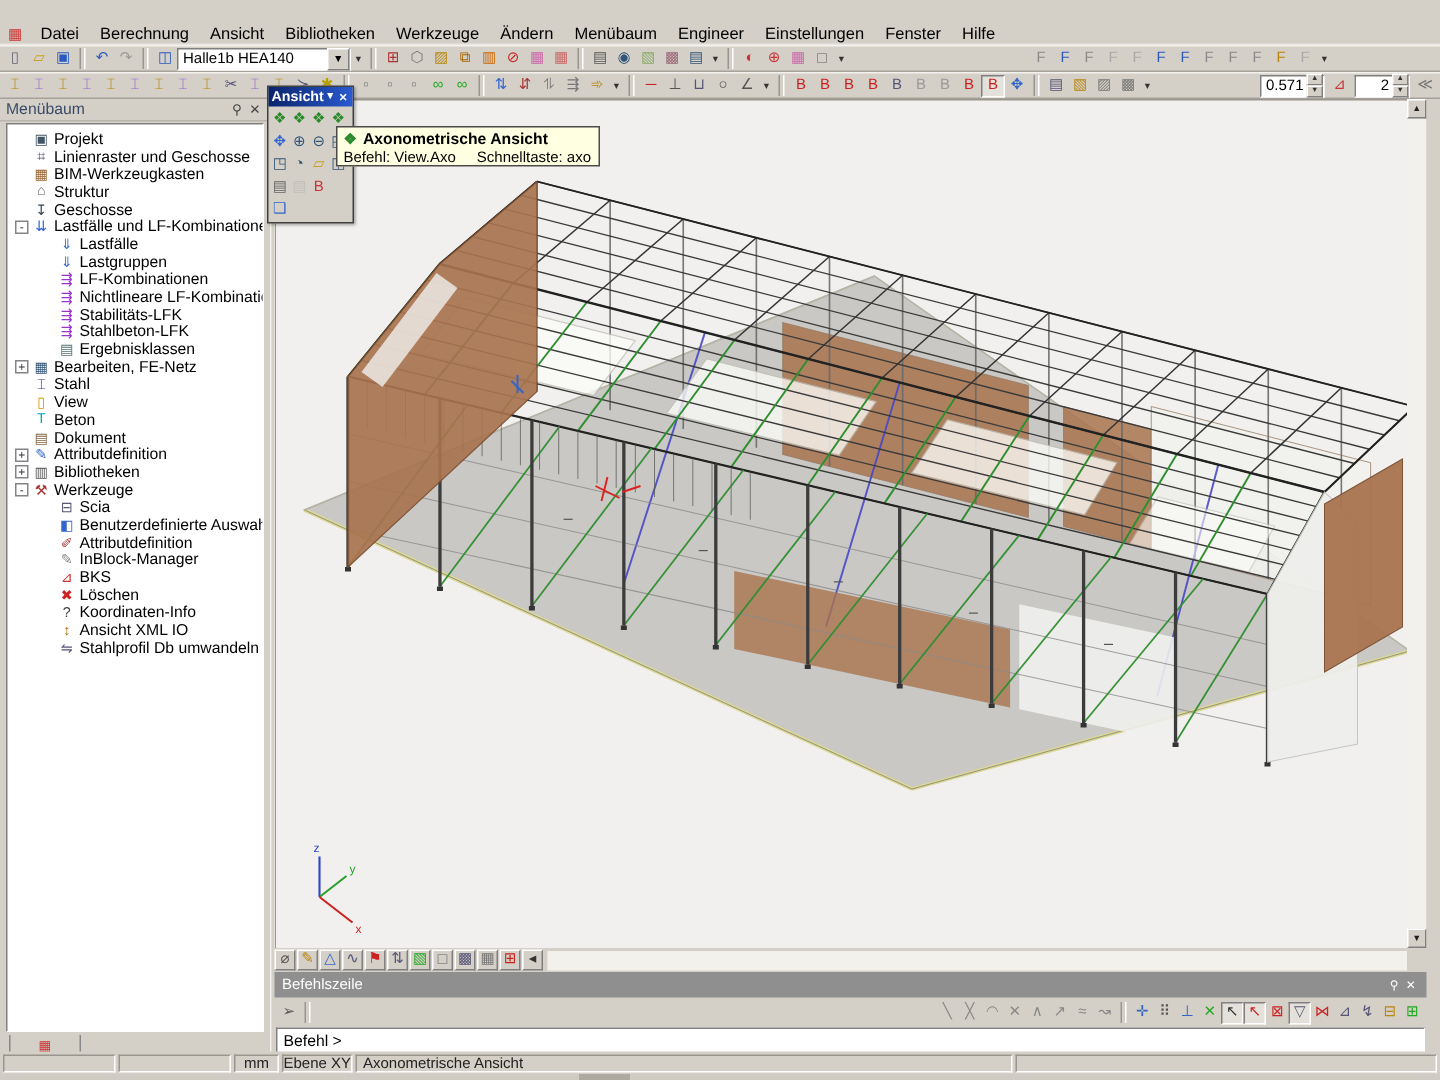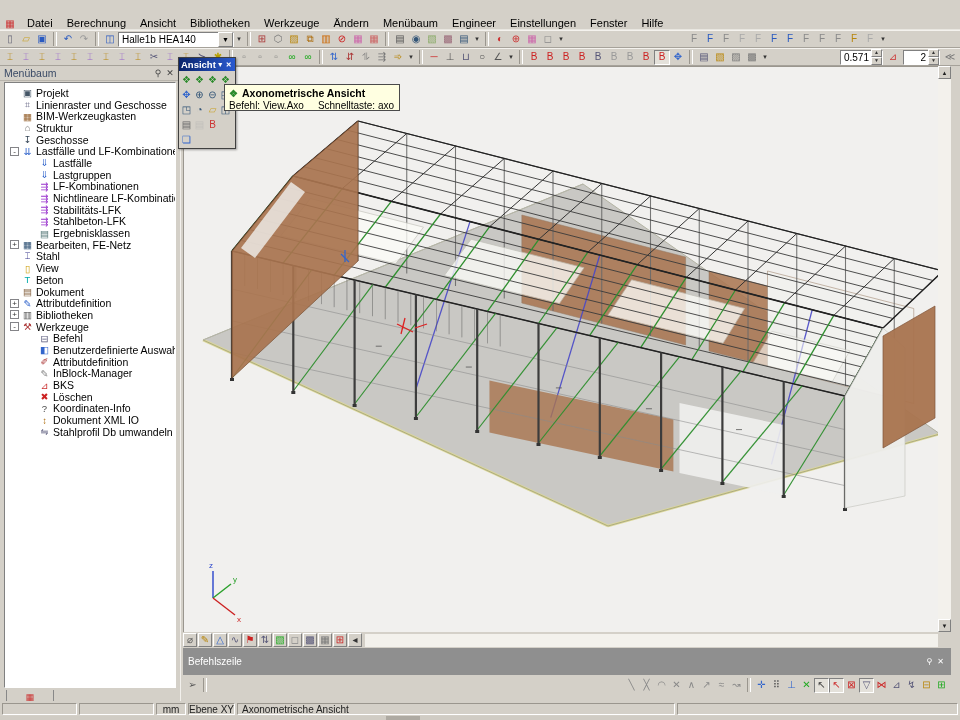--- a/index.html
+++ b/index.html
@@ -77,21 +77,21 @@
   #ansicht .grid{padding:1px;}
   #ansicht .row{display:flex;}
   #ansicht .tbtn{width:13px;height:15px;}
   
   #tooltip{position:absolute;left:224px;top:84px;width:176px;height:27px;background:#ffffe1;
     border:1px solid #4a4a4a;z-index:50;font-size:10px;color:#000;padding:2px 4px;box-sizing:border-box;}
   #tooltip .l1{display:flex;align-items:center;gap:4px;font-weight:bold;font-size:10.5px;}
   #tooltip .l2{display:flex;gap:14px;margin-top:1px;}
   
   #cmdpanel{position:absolute;left:183px;top:648px;width:768px;height:53px;background:#d4d0c8;}
-  #cmd-head{height:27px;background:#8f8f8f;color:#fff;font-size:10px;display:flex;align-items:center;padding:0 5px;}
+  #cmd-head{height:17px;background:#8f8f8f;color:#fff;font-size:10px;display:flex;align-items:center;padding:0 5px;}
   #cmd-head .t{flex:1;}
   #cmd-head .hbtn{width:11px;text-align:center;font-size:8px;color:#fff;}
   #cmd-icons{height:20px;display:flex;align-items:center;padding:0 2px;}
   #cmd-icons .tbtn{width:15px;height:15px;}
   #cmd-input{height:15px;margin:0 1px;background:#fff;border:1px solid;border-color:#808080 #fff #fff #808080;
     font-size:10.5px;display:flex;align-items:center;padding-left:4px;}
   
   #statusbar{position:absolute;left:0;top:701px;width:960px;height:15px;background:#d4d0c8;
     display:flex;align-items:center;padding:1px 2px 0 2px;box-sizing:border-box;gap:2px;}
   .scell{height:12px;border:1px solid;border-color:#9a968e #fff #fff #9a968e;font-size:10px;
@@ -512,21 +512,21 @@
           <span>Bibliotheken</span>
         </div>
         <div class="titem" style="padding-left: 5px;">
           <div class="expbox">-</div>
           <span class="ticon" style="color: rgb(170, 51, 51);">⚒</span>
           <span>Werkzeuge</span>
         </div>
         <div class="titem" style="padding-left: 22px;">
           <div class="expsp"></div>
           <span class="ticon" style="color: rgb(85, 85, 119);">⊟</span>
-          <span>Befehl</span>
+          <span>Scia</span>
         </div>
         <div class="titem" style="padding-left: 22px;">
           <div class="expsp"></div>
           <span class="ticon" style="color: rgb(51, 102, 204);">◧</span>
           <span>Benutzerdefinierte Auswahl</span>
         </div>
         <div class="titem" style="padding-left: 22px;">
           <div class="expsp"></div>
           <span class="ticon" style="color: rgb(170, 51, 51);">✐</span>
           <span>Attributdefinition</span>
@@ -547,21 +547,21 @@
           <span>Löschen</span>
         </div>
         <div class="titem" style="padding-left: 22px;">
           <div class="expsp"></div>
           <span class="ticon" style="color: rgb(68, 68, 68);">?</span>
           <span>Koordinaten-Info</span>
         </div>
         <div class="titem" style="padding-left: 22px;">
           <div class="expsp"></div>
           <span class="ticon" style="color: rgb(170, 102, 0);">↕</span>
-          <span>Dokument XML IO</span>
+          <span>Ansicht XML IO</span>
         </div>
         <div class="titem" style="padding-left: 22px;">
           <div class="expsp"></div>
           <span class="ticon" style="color: rgb(85, 85, 119);">⇋</span>
           <span>Stahlprofil Db umwandeln</span>
         </div>
       </div>
     <div id="sb-tab">
       <span style="color:#c33">▦</span>
     </div>
@@ -851,20 +851,23 @@
         <div class="tbtn">
           <span class="glyph" style="color: rgb(85, 85, 119);">↯</span>
         </div>
         <div class="tbtn">
           <span class="glyph" style="color: rgb(184, 134, 11);">⊟</span>
         </div>
         <div class="tbtn">
           <span class="glyph" style="color: rgb(34, 170, 34);">⊞</span>
         </div>
       </div>
+    <div id="cmd-input">
+      <span>Befehl &gt;</span>
+    </div>
   </div>
 
   <div id="statusbar">
       <div class="scell" style="width: 75px;"></div>
       <div class="scell" style="width: 75px;"></div>
       <div class="scell" style="width: 30px;">mm</div>
       <div class="scell" style="width: 47px;">Ebene XY</div>
       <div class="scell" style="width: 438px; justify-content: flex-start; padding-left: 4px;">Axonometrische Ansicht</div>
       <div class="scell" style="flex: 1 1 auto;"></div>
     </div>

